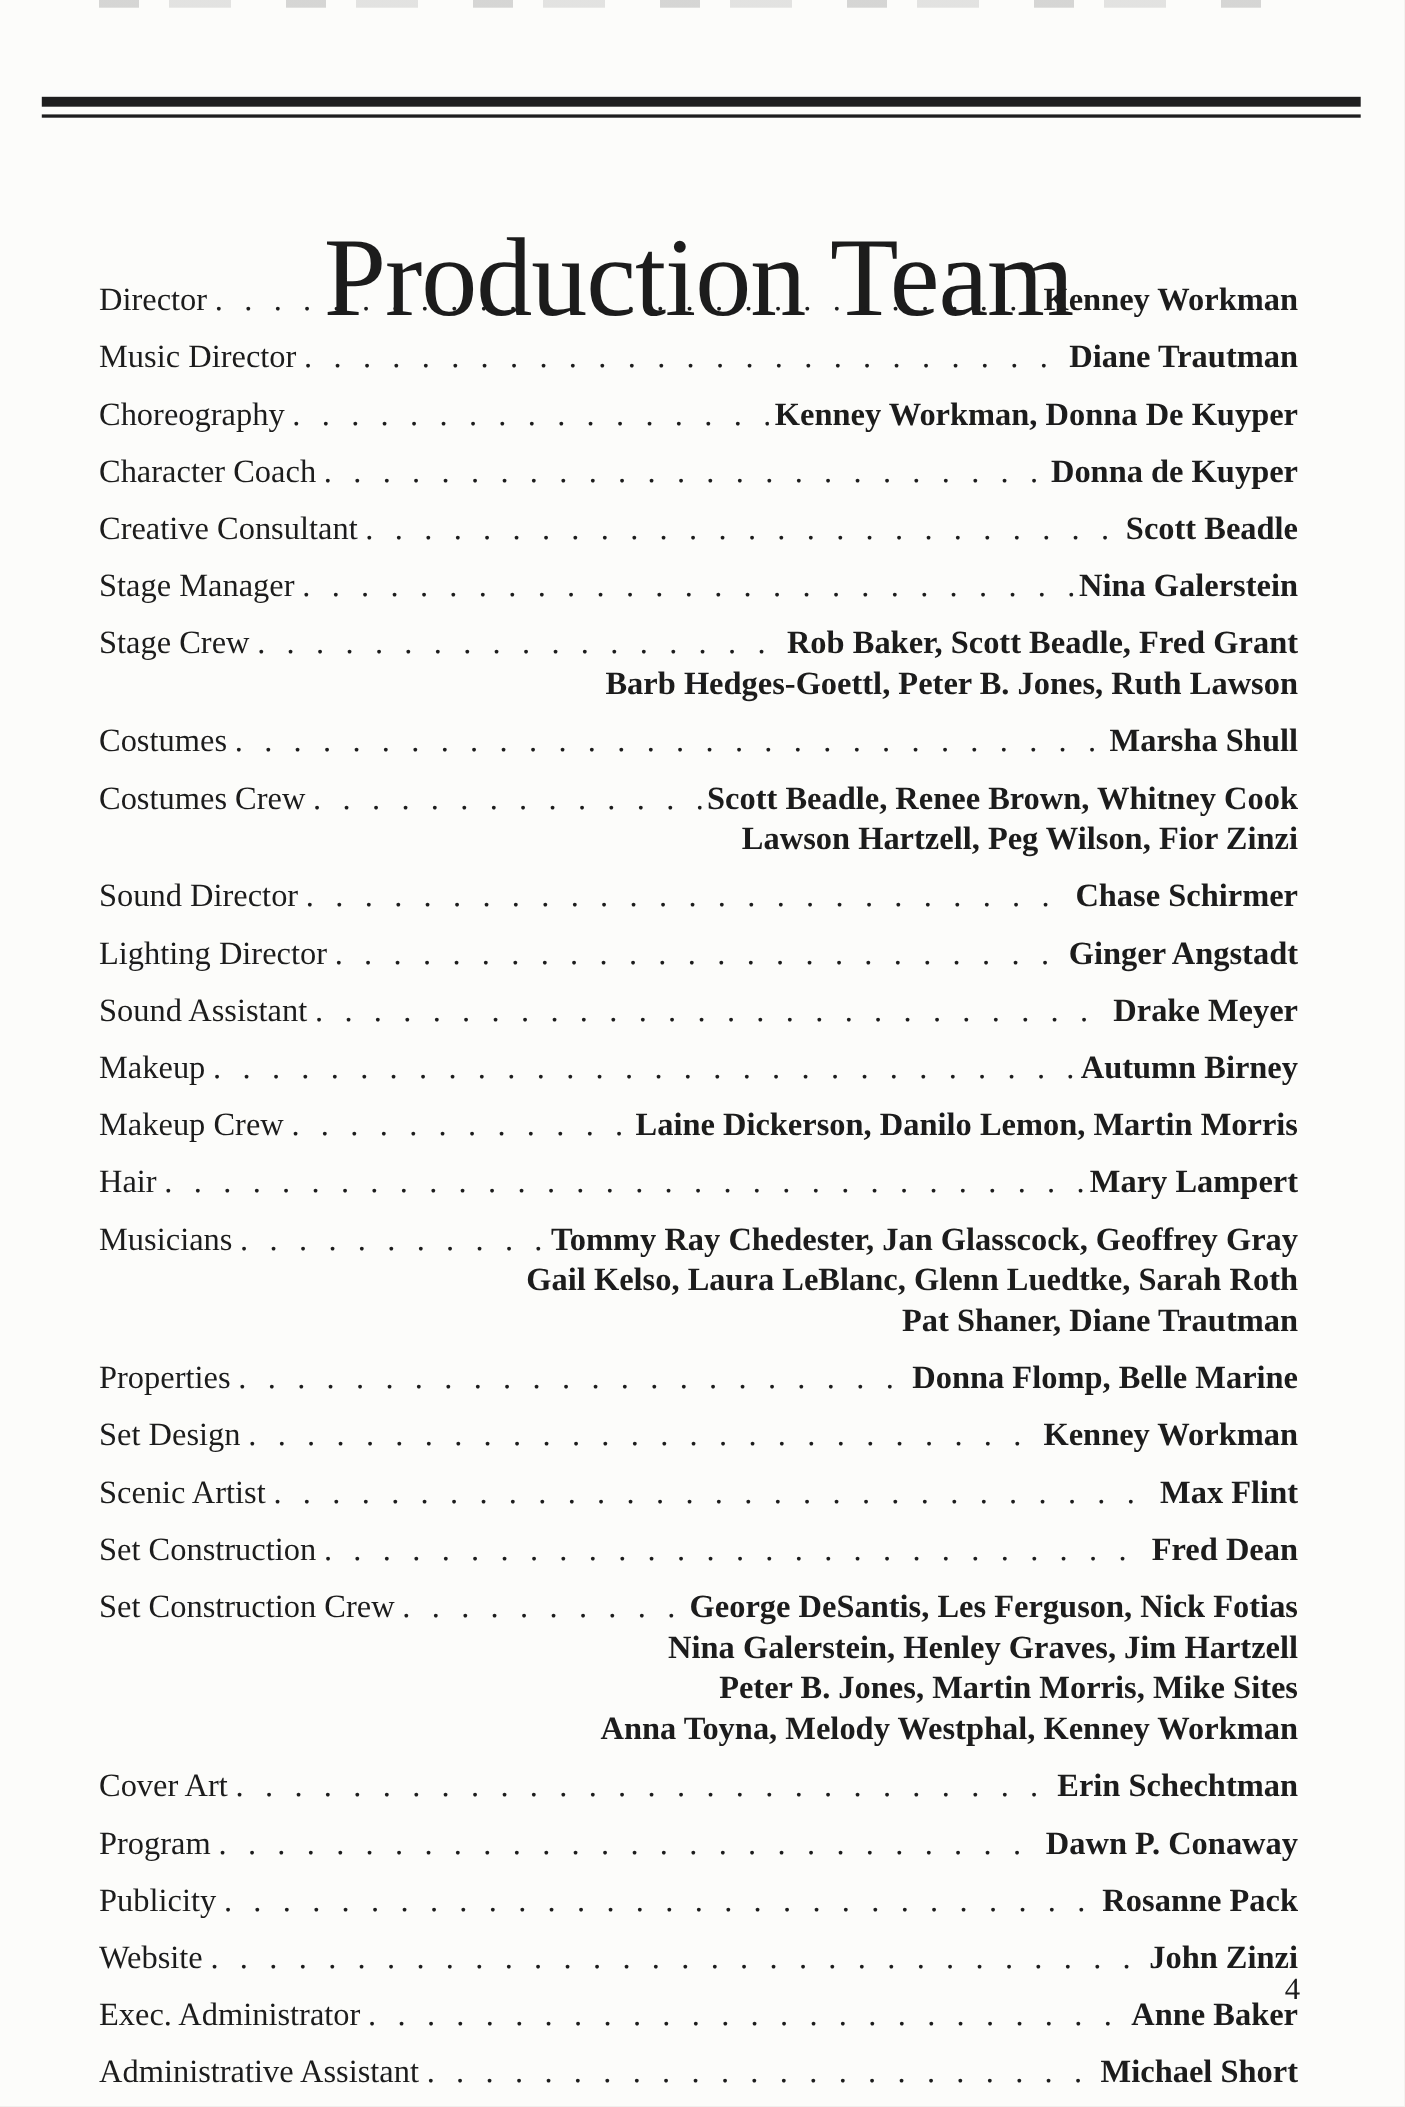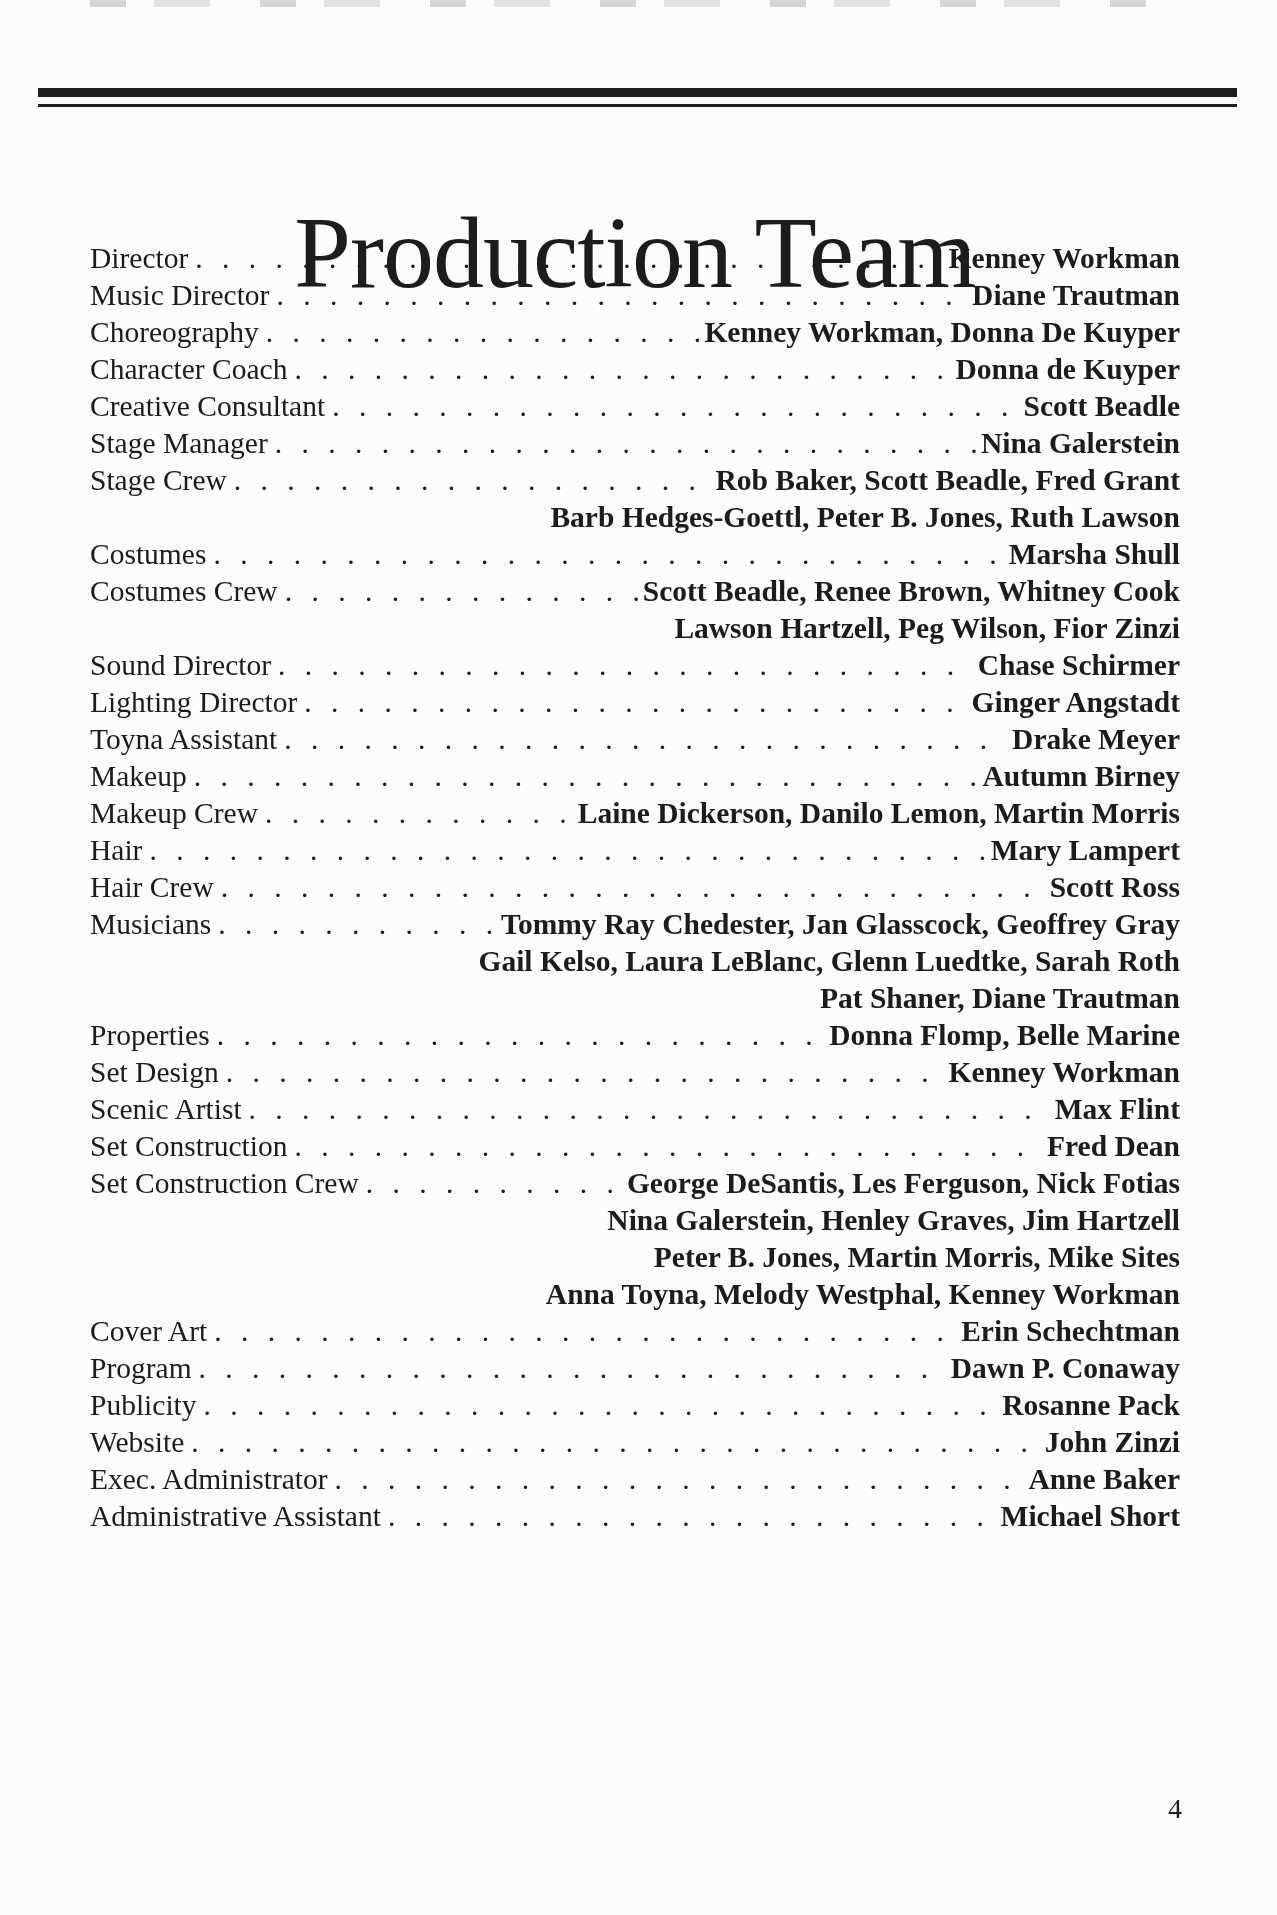--- a/index.html
+++ b/index.html
@@ -55,20 +55,21 @@
     font-size: 29.5px;
     line-height: 37px;
   }
   .first-line {
     display: flex;
     align-items: baseline;
   }
   .role {
     white-space: nowrap;
     font-weight: 400;
+    margin-top: 15px;
   }
   .leader {
     flex: 1 1 auto;
     min-width: 14px;
     overflow: hidden;
     white-space: nowrap;
     margin: 0 5px 0 7px;
     letter-spacing: 6px;
     font-weight: 400;
   }
@@ -193,21 +194,21 @@
   <div class="credit">
     <div class="first-line">
       <span class="role">Lighting Director</span>
       <span class="leader"></span>
       <span class="names">Ginger Angstadt</span>
     </div>
   </div>
 
   <div class="credit">
     <div class="first-line">
-      <span class="role">Toyna Assistant</span>
+      <span class="role">Sound Assistant</span>
       <span class="leader"></span>
       <span class="names">Drake Meyer</span>
     </div>
   </div>
 
   <div class="credit">
     <div class="first-line">
       <span class="role">Makeup</span>
       <span class="leader"></span>
       <span class="names">Autumn Birney</span>
@@ -223,27 +224,20 @@
   </div>
 
   <div class="credit">
     <div class="first-line">
       <span class="role">Hair</span>
       <span class="leader"></span>
       <span class="names">Mary Lampert</span>
     </div>
   </div>
 
-  <div class="credit">
-    <div class="first-line">
-      <span class="role">Hair Crew</span>
-      <span class="leader"></span>
-      <span class="names">Scott Ross</span>
-    </div>
-  </div>
 
   <div class="credit">
     <div class="first-line">
       <span class="role">Musicians</span>
       <span class="leader"></span>
       <span class="names">Tommy Ray Chedester, Jan Glasscock, Geoffrey Gray</span>
     </div>
   <div class="cont">Gail Kelso, Laura LeBlanc, Glenn Luedtke, Sarah Roth</div>
         <div class="cont">Pat Shaner, Diane Trautman</div>
       </div>

